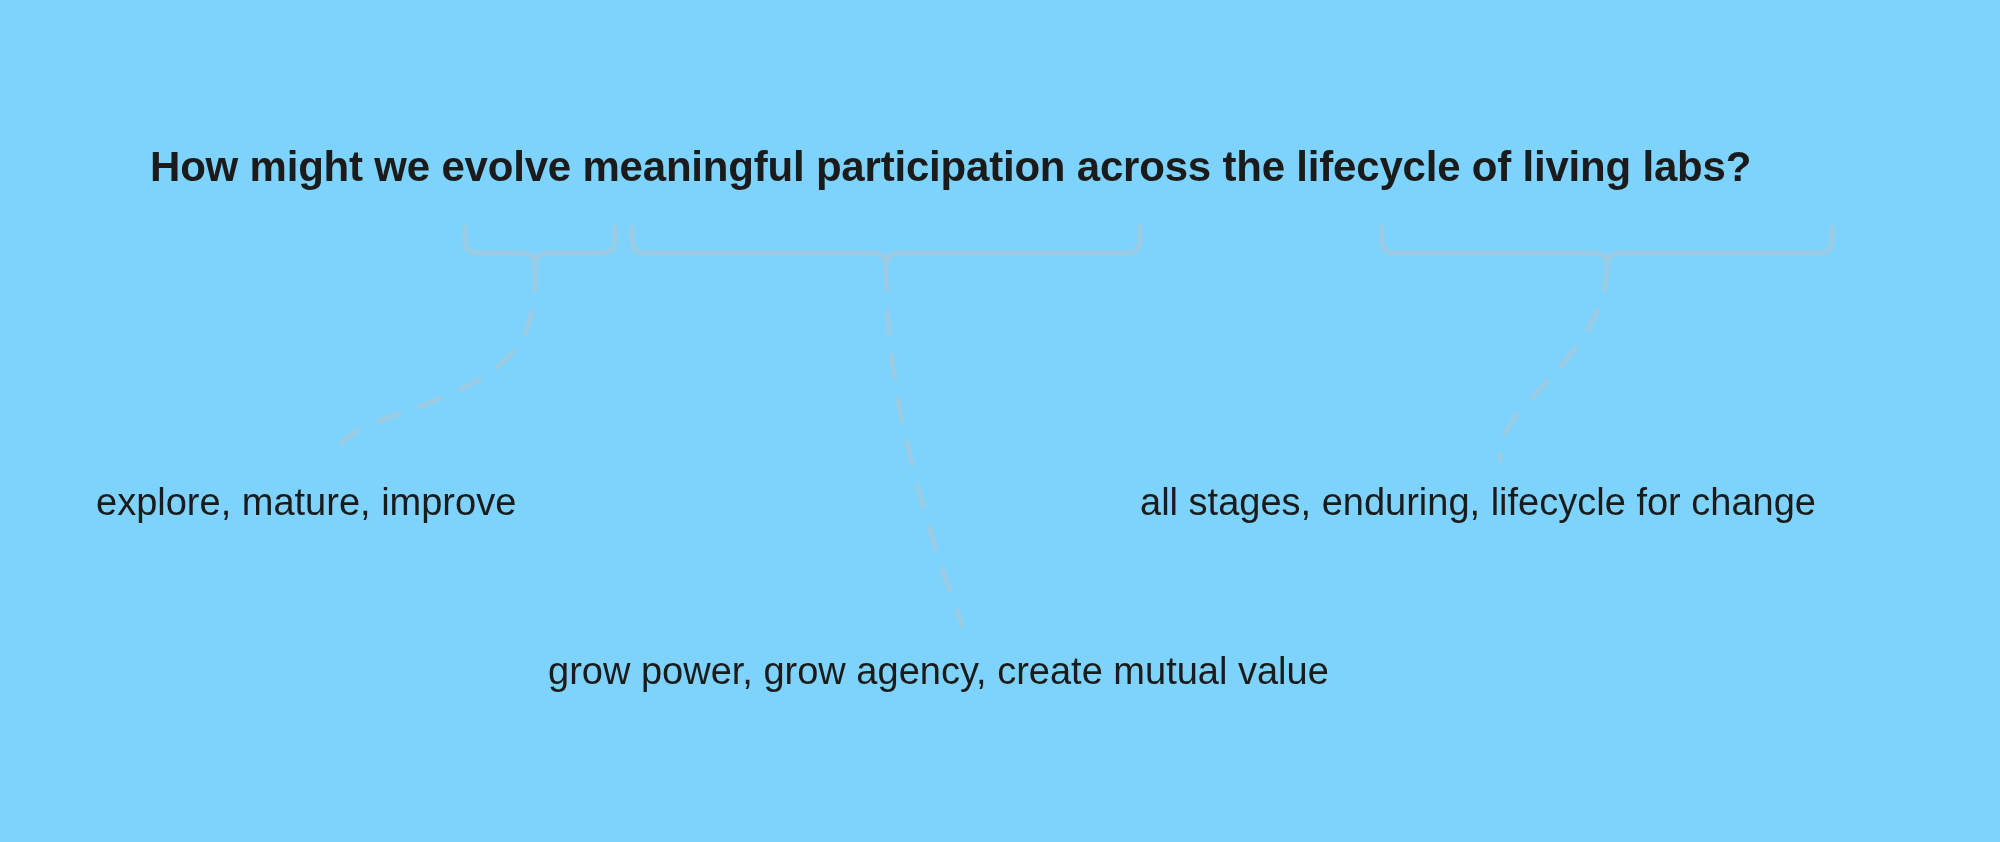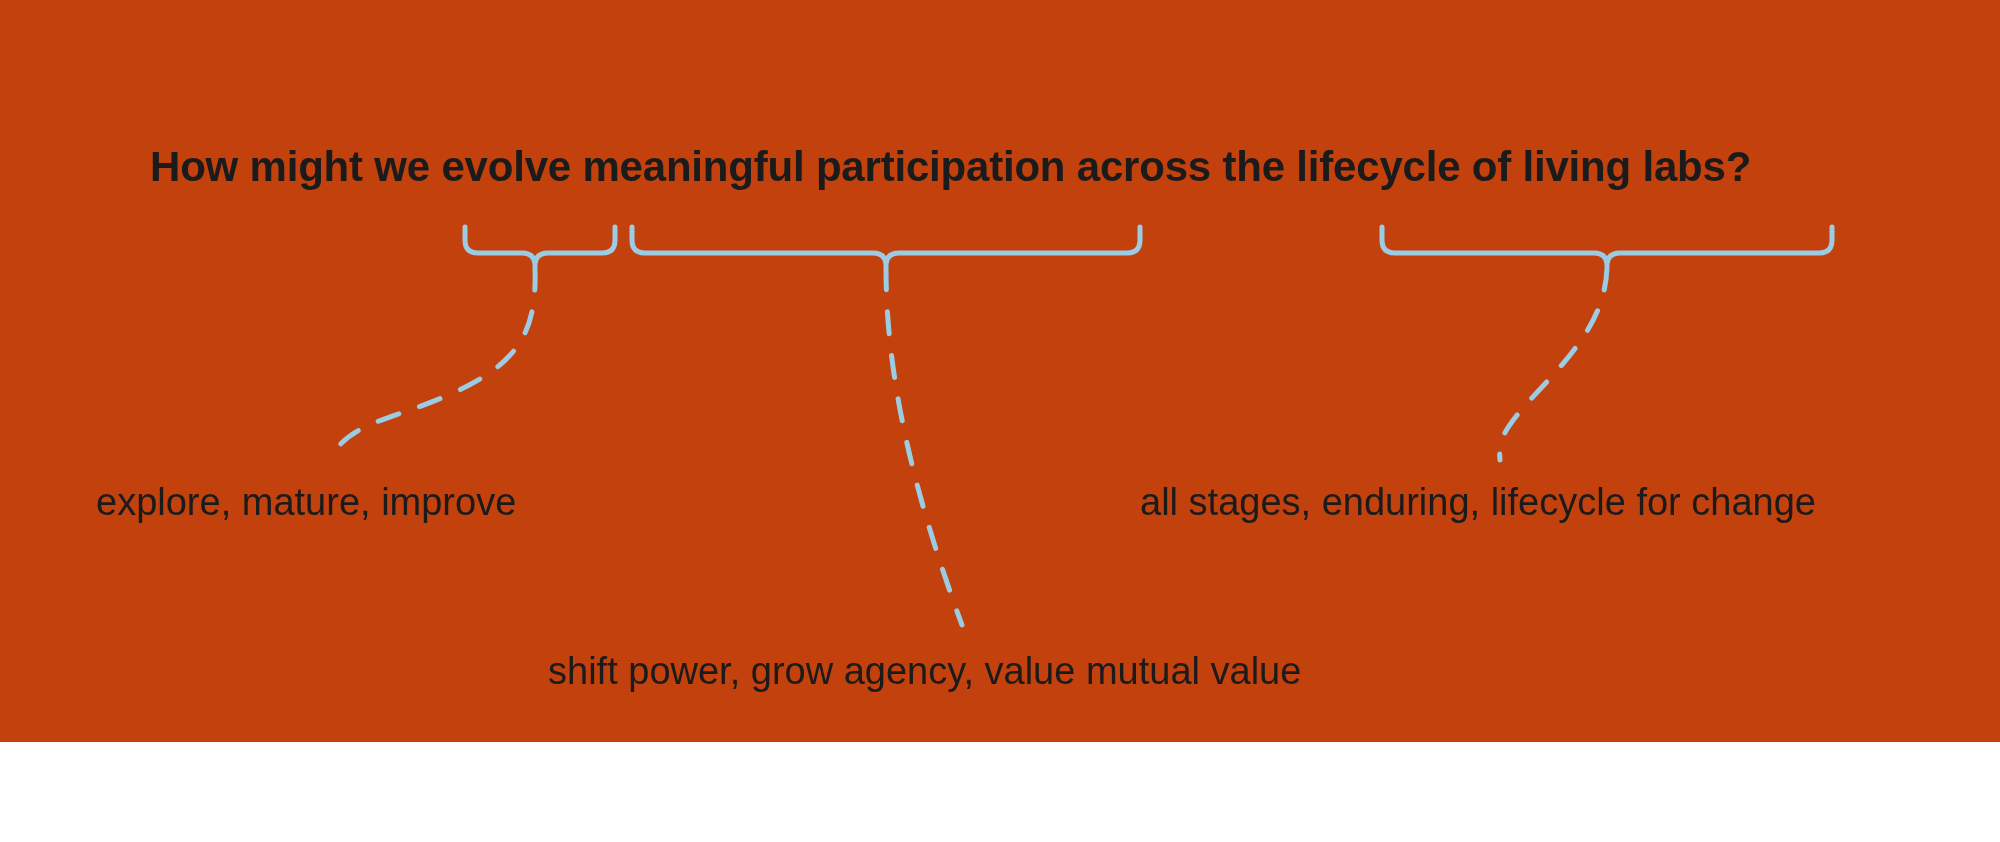--- a/index.html
+++ b/index.html
@@ -6,22 +6,22 @@
     margin: 0;
     padding: 0;
     background: #ffffff;
   }
   body {
     font-family: "Liberation Sans", sans-serif;
   }
   #canvas {
     position: relative;
     width: 2000px;
-    height: 742px;
-    background: #c2410c;
+    height: 842px;
+    background: #7dd3fc;
     overflow: hidden;
   }
   #diagram-svg {
     position: absolute;
     left: 0;
     top: 0;
     width: 2000px;
     height: 842px;
   }
   .hmw-title {
@@ -99,17 +99,17 @@
 
     <path d="M 1607 268
              C 1605 320, 1572 355, 1530 400
              C 1505 428, 1498 440, 1500 460" fill="none" stroke="#9ccce4" stroke-width="5" stroke-linecap="round" stroke-dasharray="22 22"></path>
   </svg>
 
   <div class="hmw-title">How might we evolve meaningful participation across the lifecycle of living labs?</div>
 
   <div class="annot annot-left">explore, mature, improve</div>
 
-  <div class="annot annot-center">shift power, grow agency, value mutual value</div>
+  <div class="annot annot-center">grow power, grow agency, create mutual value</div>
 
   <div class="annot annot-right">all stages, enduring, lifecycle for change</div>
 
 </div>
 
 </body></html>

